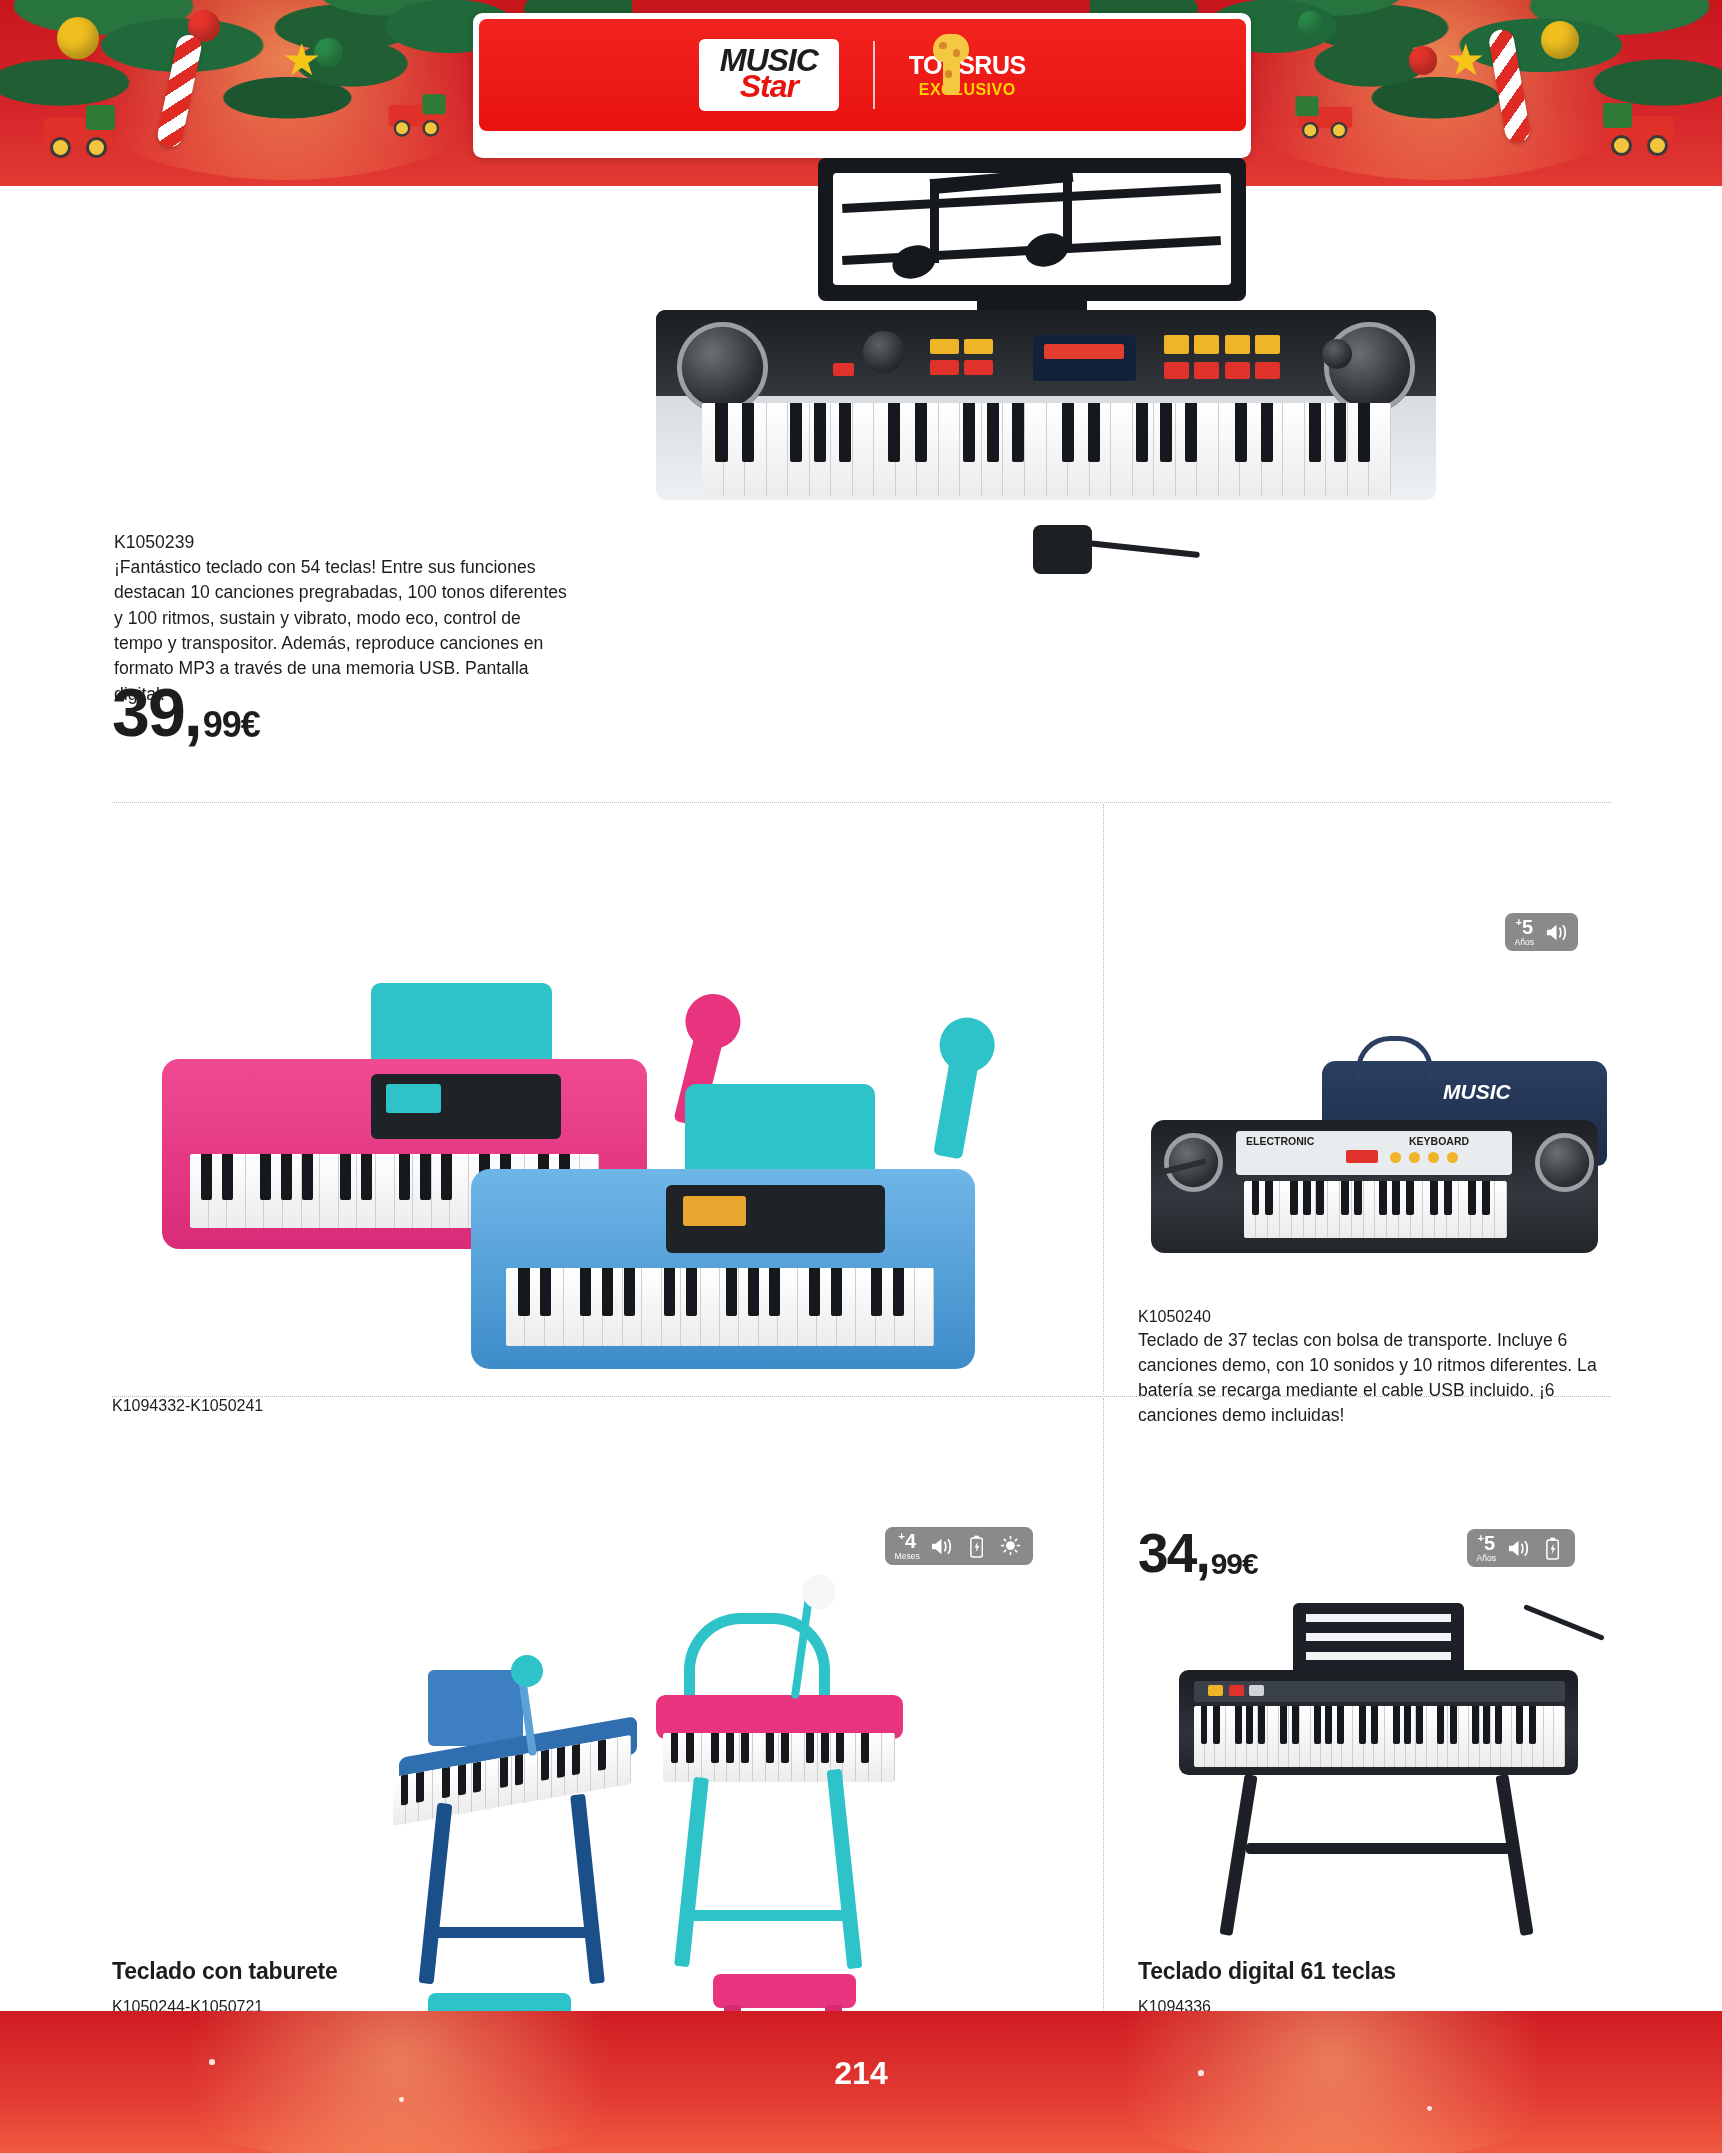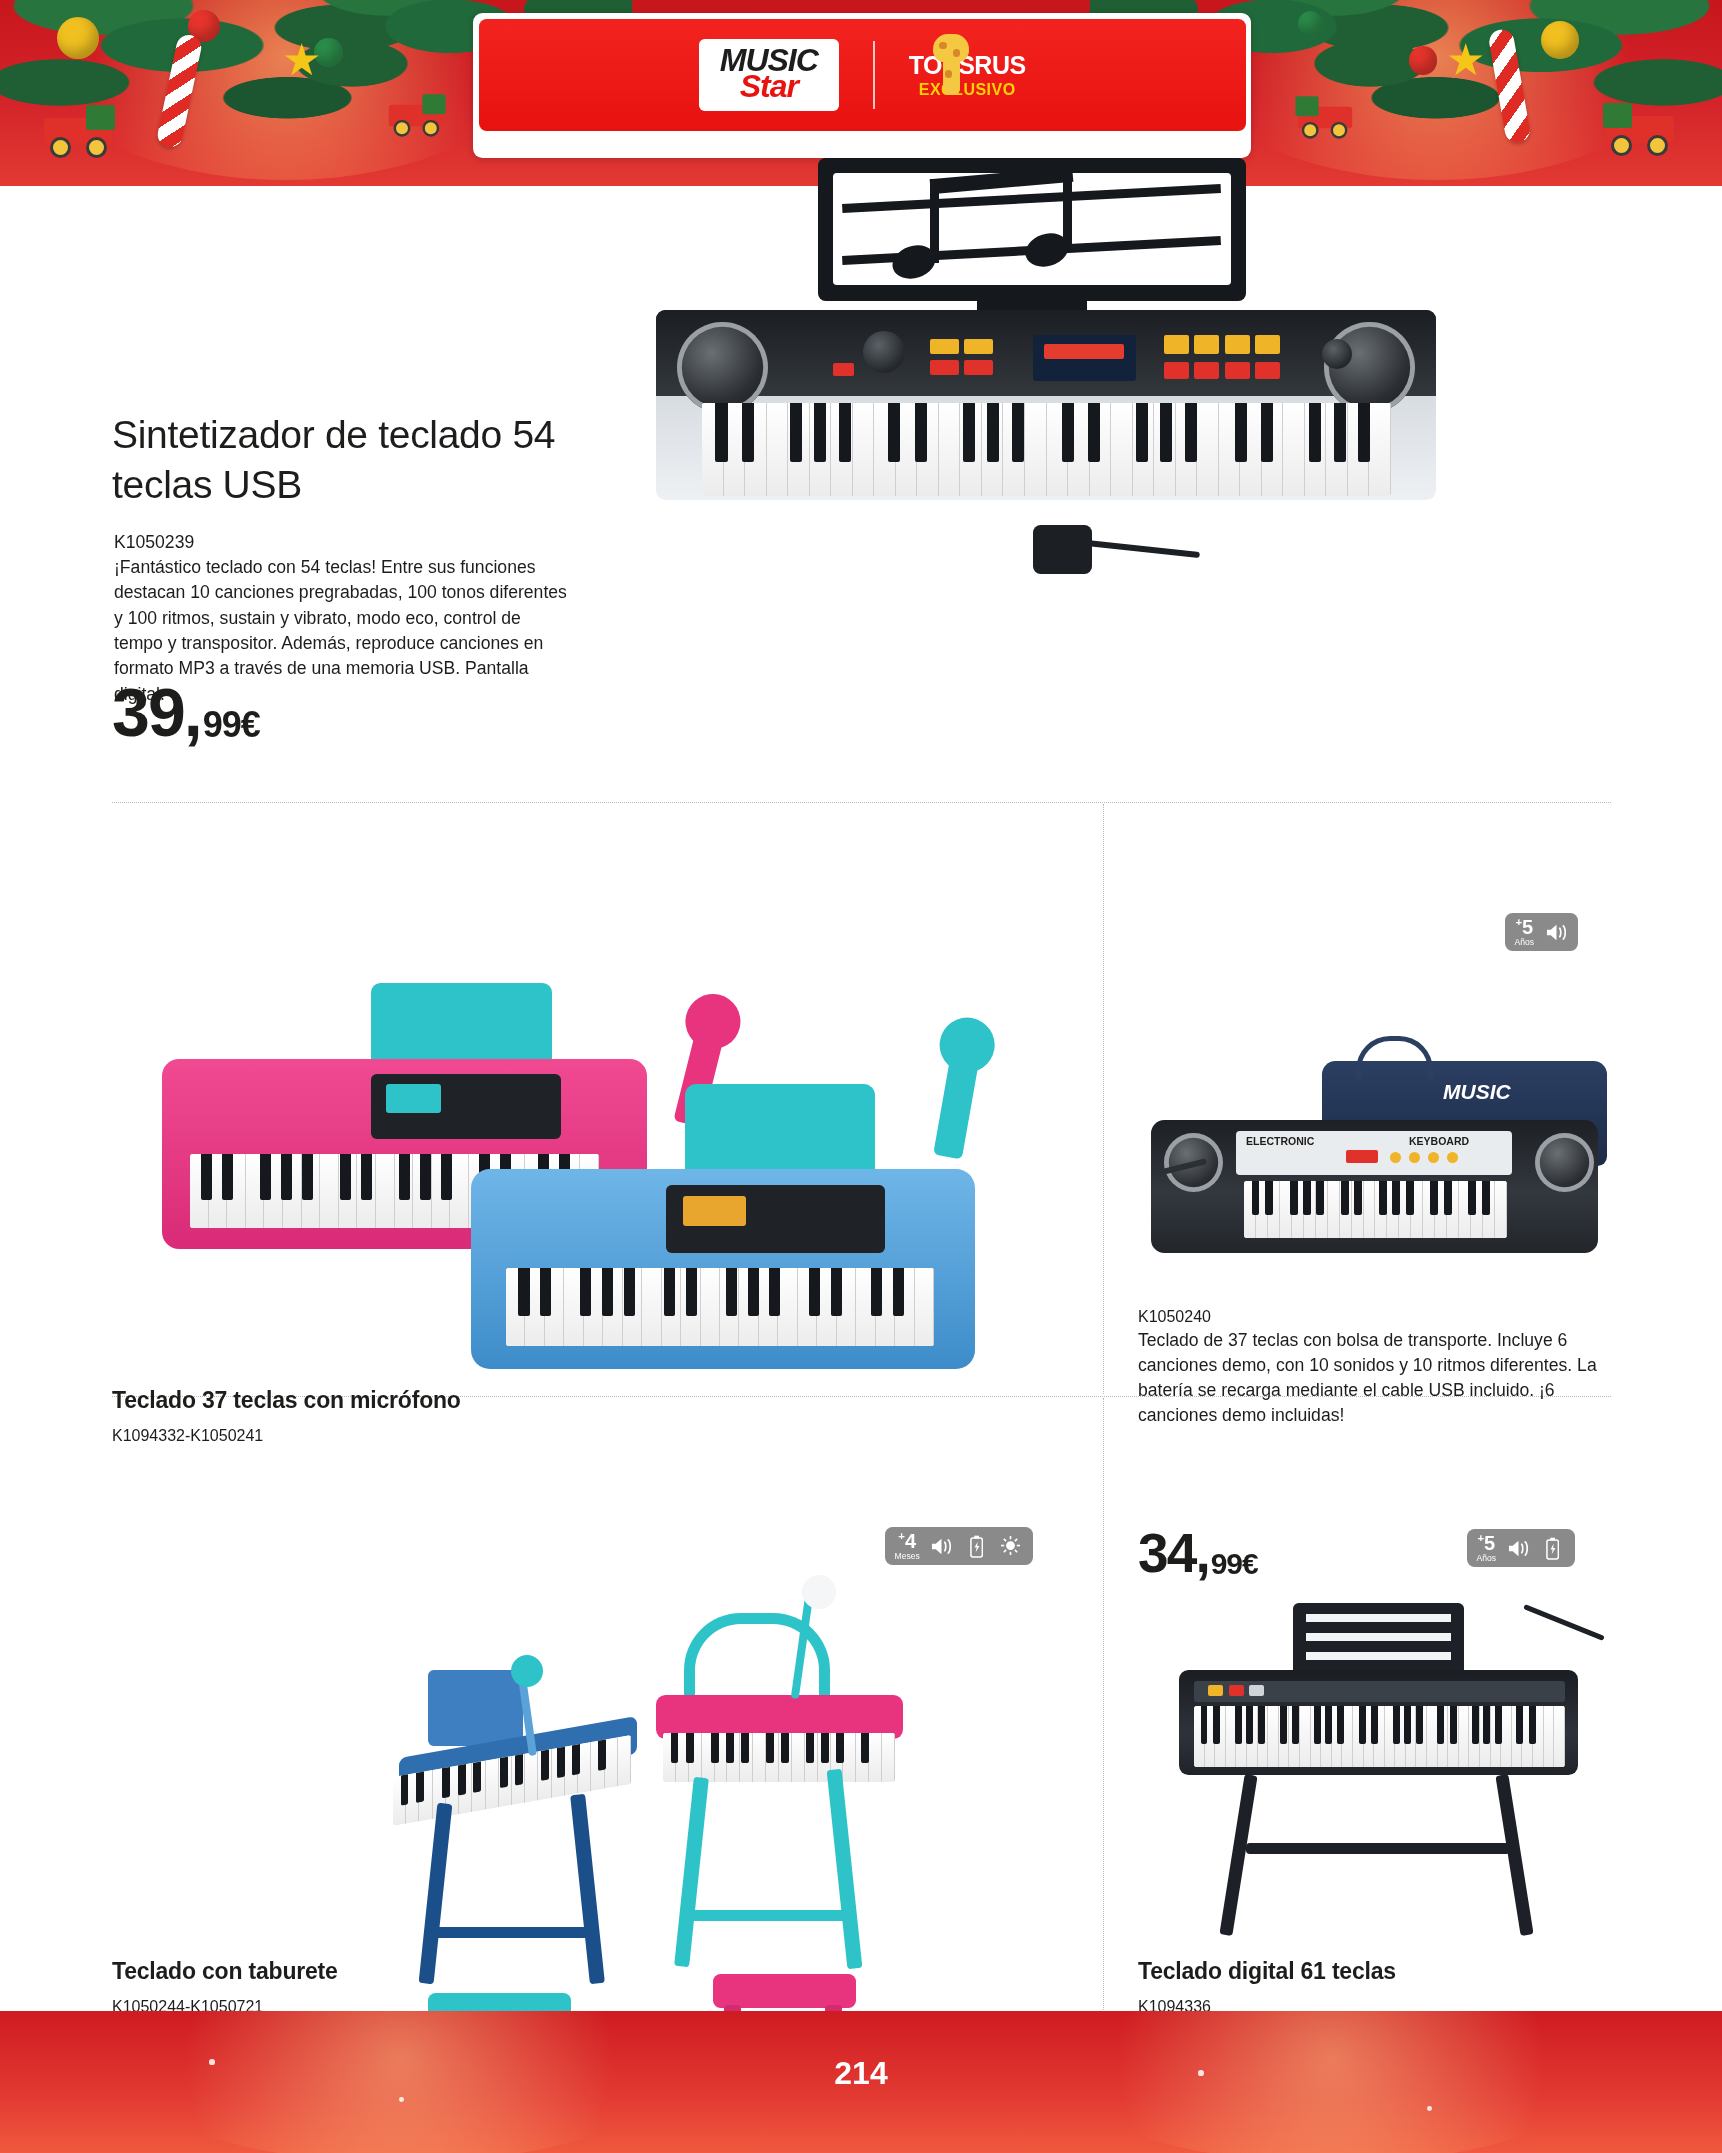--- a/index.html
+++ b/index.html
@@ -563,21 +563,20 @@
         <i style="left:607px;width:12.4px;height:59px;"></i>
           <i style="left:632px;width:12.4px;height:59px;"></i>
           <i style="left:656px;width:12.4px;height:59px;"></i>
       </div>
 
       <div style="position:absolute;left:377px;top:367px;width:59px;height:49px;background:#1c1f23;border-radius:7.6px;"></div>
       <div style="position:absolute;left:430px;top:388px;width:114px;height:5.7px;background:#1c1f23;border-radius:3.8px;transform:rotate(6deg);"></div>
 
     </div>
 
-    <h1 class="hero-title">Sintetizador de teclado 54 teclas USB</h1>
     <div class="hero-ref">K1050239</div>
     <div class="hero-desc">¡Fantástico teclado con 54 teclas! Entre sus funciones destacan 10 canciones pregrabadas, 100 tonos diferentes y 100 ritmos, sustain y vibrato, modo eco, control de tempo y transpositor. Además, reproduce canciones en formato MP3 a través de una memoria USB. Pantalla digital.</div>
 
     <div class="hero-price">
       <span class="price">
         <span class="big">39</span>
           <span class="comma">,</span>
           <span class="cents">99€</span>
       </span>
     </div>
@@ -596,21 +595,20 @@
       </span>
     </div>
   </section>
 
   <div class="divider-h" style="left:112px;top:616px;width:1499px;"></div>
   <div class="divider-h" style="left:112px;top:1210px;width:1499px;"></div>
   <div class="divider-v" style="left:1103px;top:618px;height:590px;"></div>
   <div class="divider-v" style="left:1103px;top:1212px;height:780px;"></div>
 
   <div class="cell" style="left:112px;top:1200px;width:951px;">
-    <h2>Teclado 37 teclas con micrófono</h2>
     <div class="ref">K1094332-K1050241</div>
   </div>
 
   <div class="art" style="left:133px;top:797px;width:951px;height:409px;">
 
     <div style="position:absolute;left:238px;top:0;width:181px;height:91px;background:#2ec3c9;border-radius:9.5px 9.5px 0 0;"></div>
     <div style="position:absolute;left:28.5px;top:76px;width:485px;height:190px;background:linear-gradient(180deg,#f04a92 0%, #d92b77 100%);border-radius:17px;"></div>
     <div style="position:absolute;left:238px;top:91px;width:190px;height:65px;background:#1f2328;border-radius:5.7px;"></div>
     <div style="position:absolute;left:253px;top:101px;width:55px;height:28.5px;background:#2ec3c9;border-radius:2.9px;"></div>
     <div class="keys" style="left:57px;top:171px;width:409px;height:74px;">

